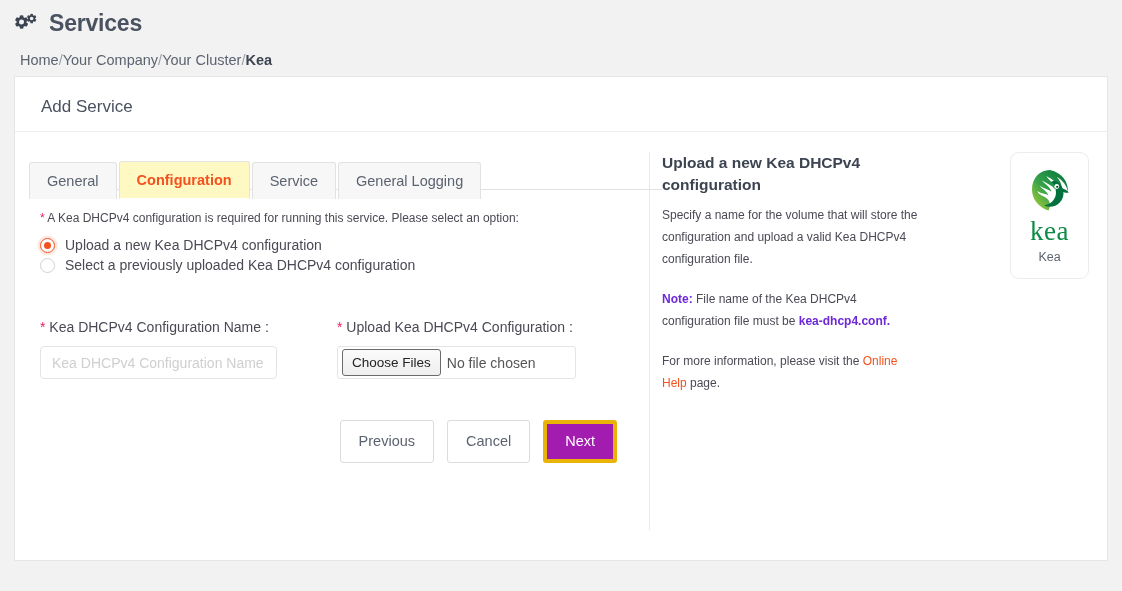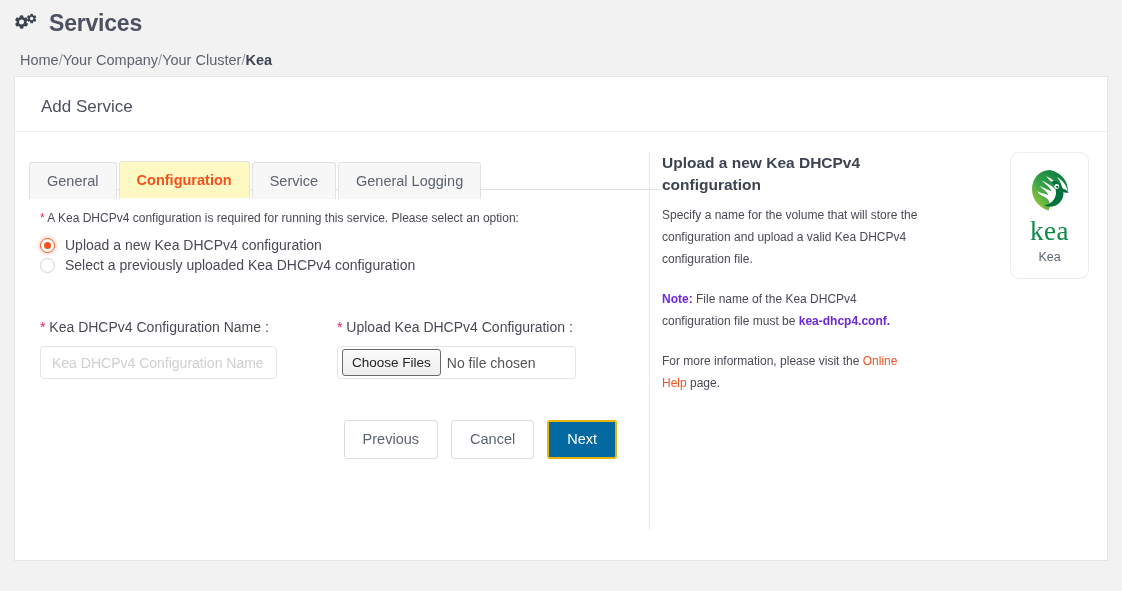--- a/index.html
+++ b/index.html
@@ -242,22 +242,22 @@
     border-radius: 3px;
     cursor: pointer;
     line-height: 19px;
   }
   .btn-secondary {
     background: #fff;
     border: 1px solid #dcdcdc;
     color: #5c6370;
   }
   .btn-primary {
-    background: #0369a1;
-    border: 2px solid #eab308;
+    background: #a21caf;
+    border: 4px solid #eab308;
     color: #fff;
   }
 
   
   .info-text { width: 258px; }
   .info-heading {
     font-size: 15.5px;
     font-weight: bold;
     color: #3d4451;
     line-height: 22px;

